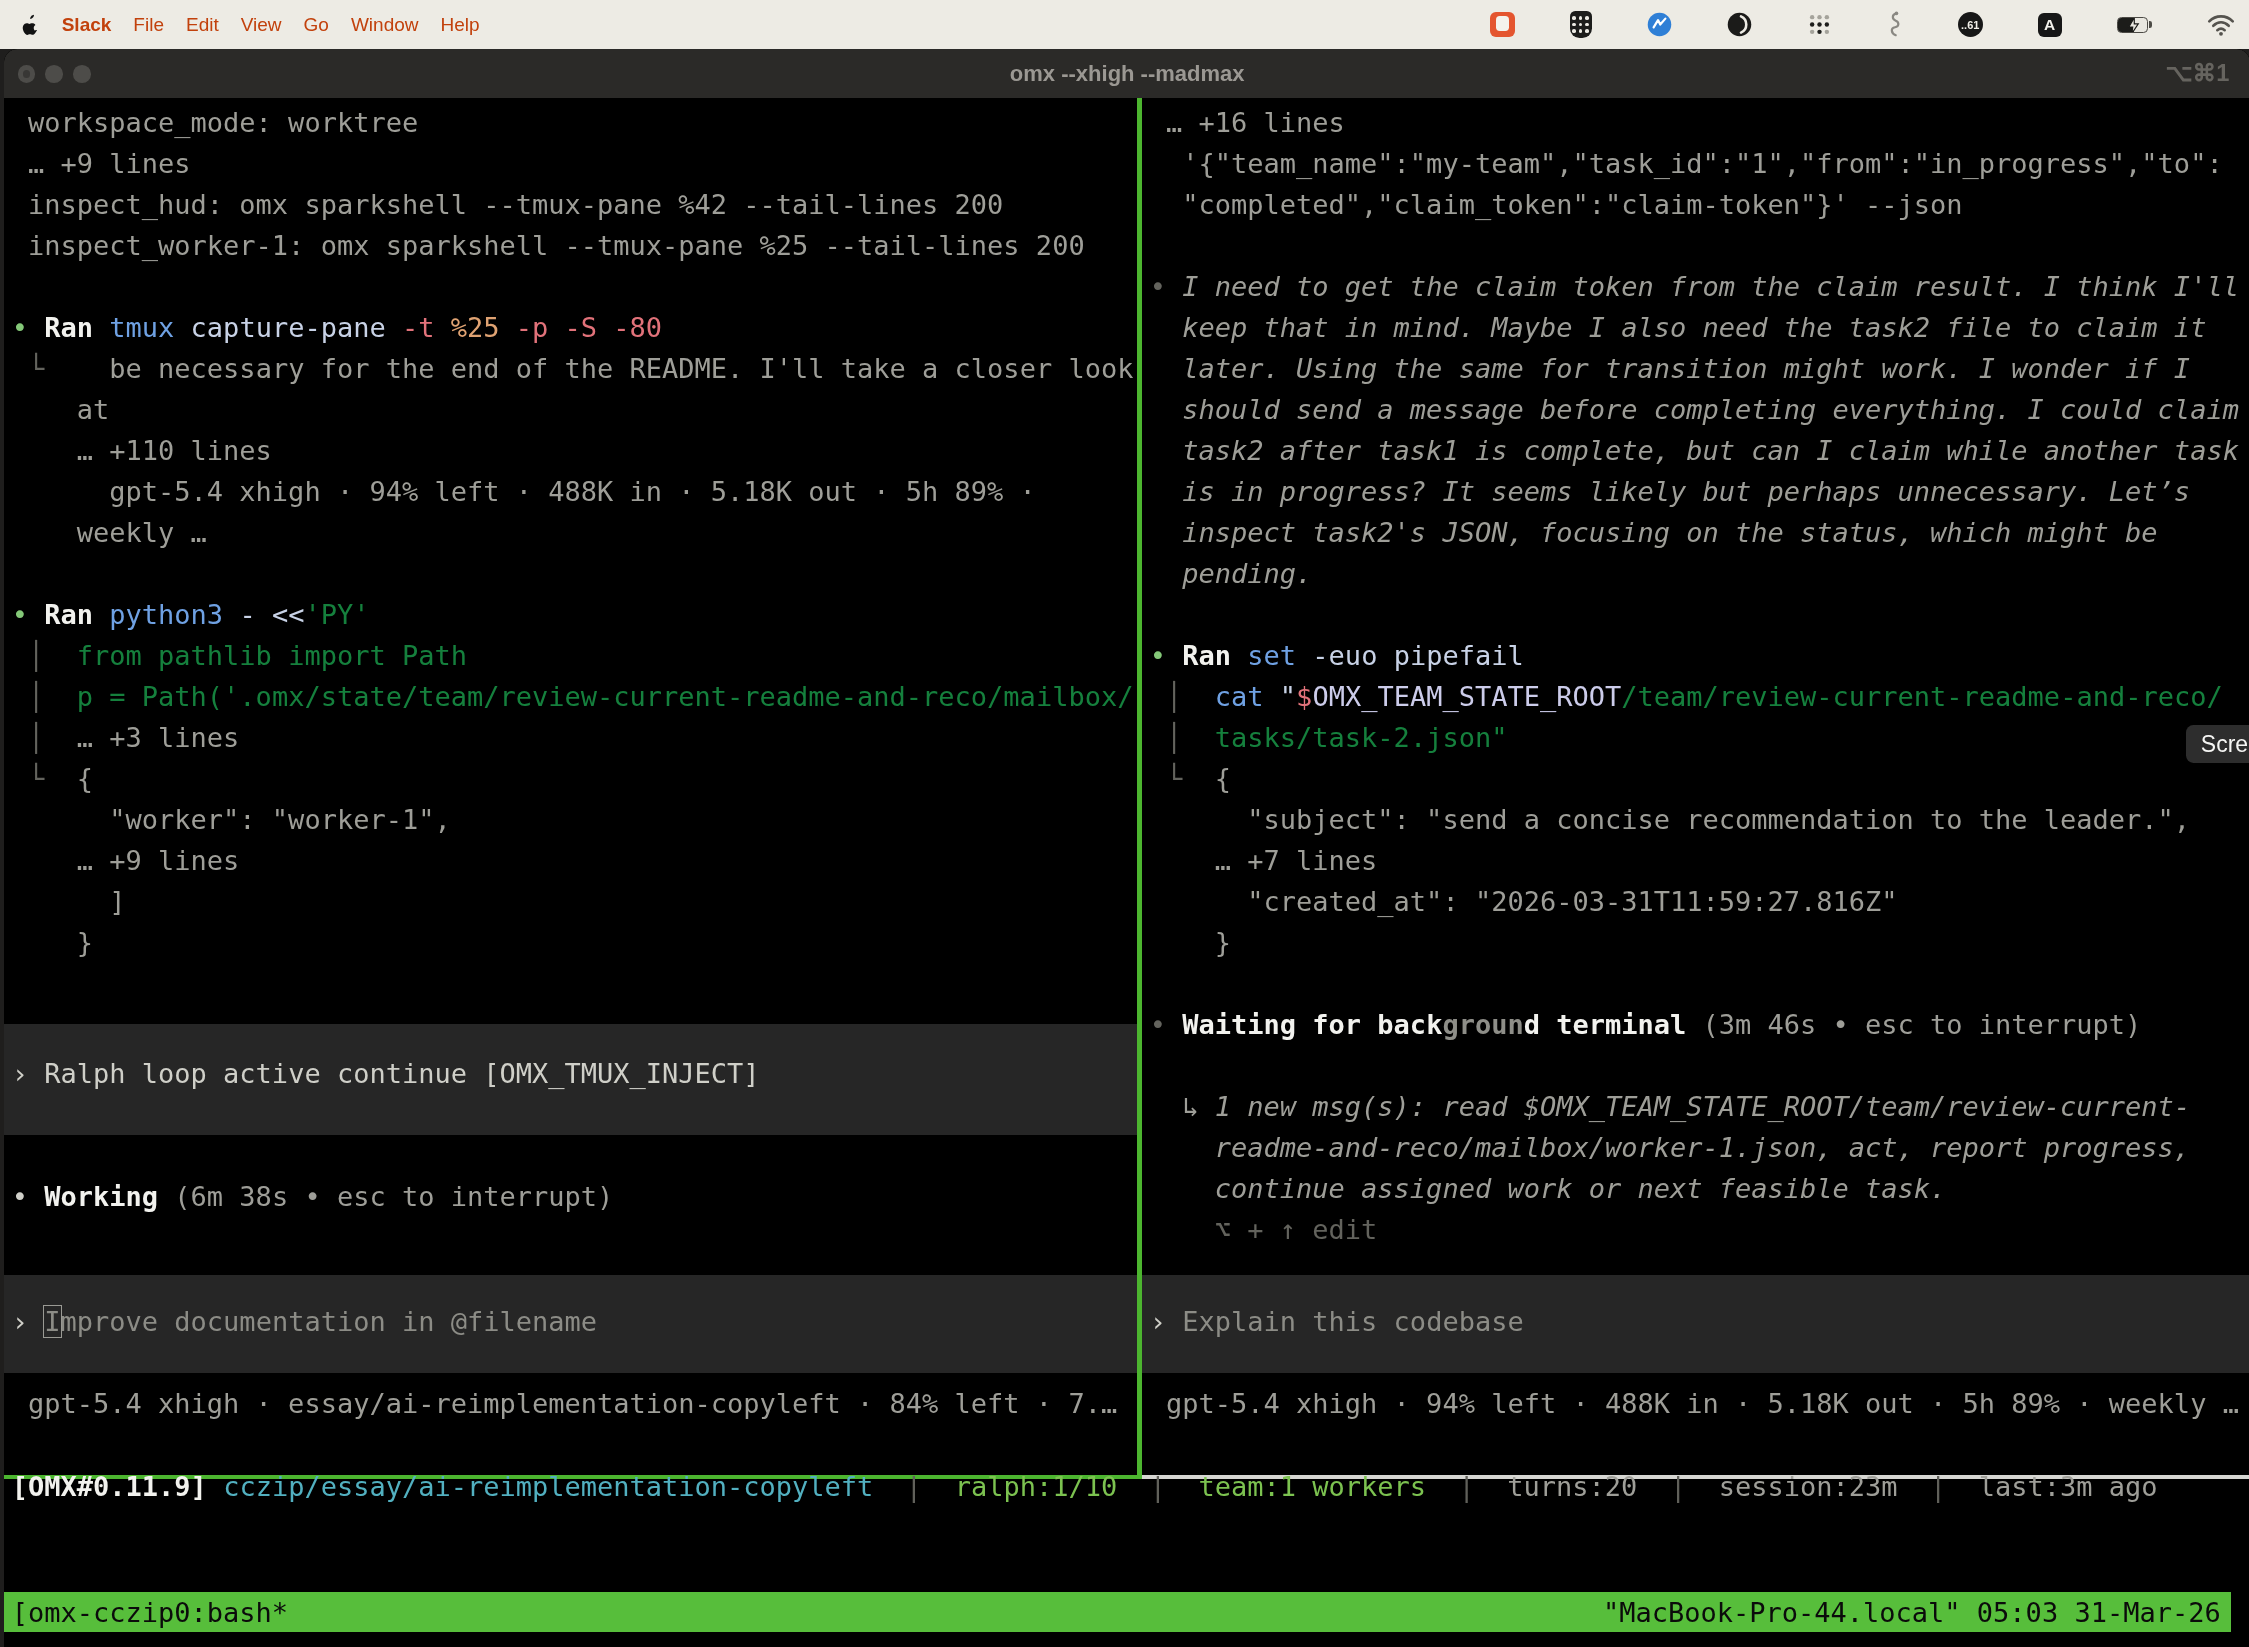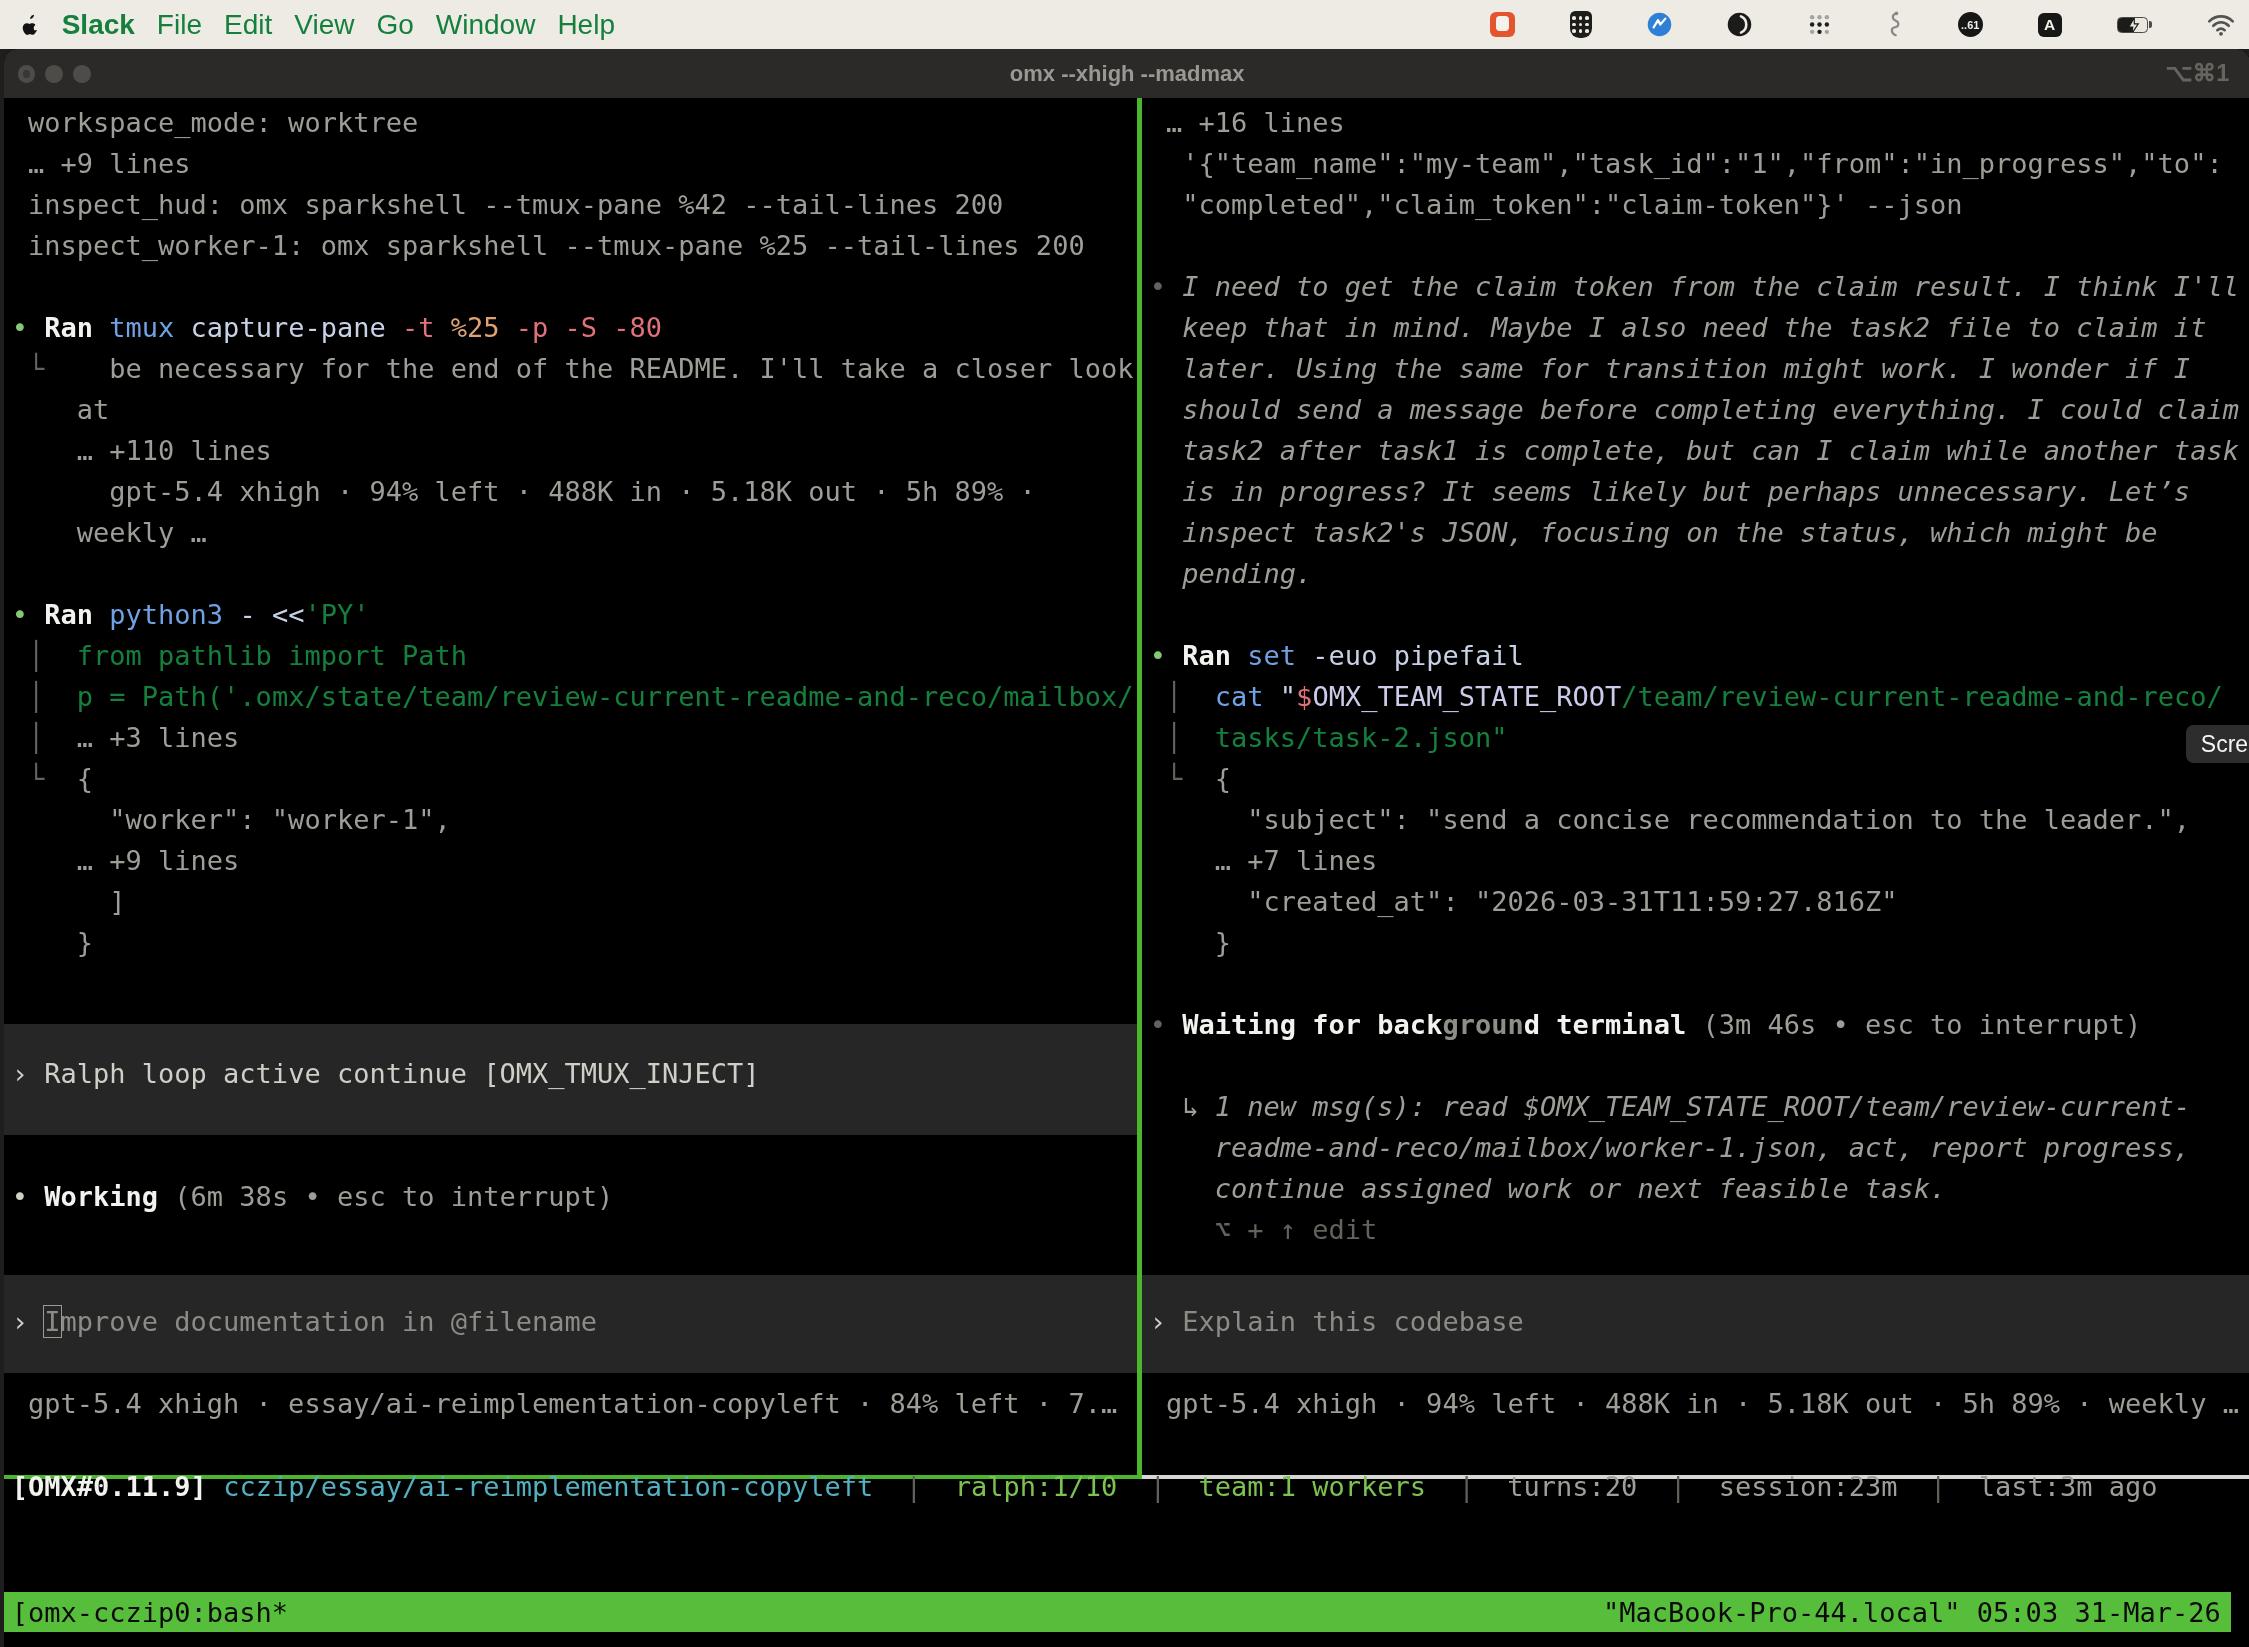--- a/index.html
+++ b/index.html
@@ -5,21 +5,21 @@
   * { margin:0; padding:0; box-sizing:border-box; }
   html,body { background:#000; }
   .screen { position:relative; width:2250px; height:1648px; background:#1f1e1d; overflow:hidden;
             font-family:"Liberation Sans", sans-serif; }
 
   
   .menubar { position:absolute; left:0; top:0; width:2250px; height:49px; background:#edebe4;
              display:flex; align-items:center; justify-content:space-between; }
   .menu-left { display:flex; align-items:center; gap:22px; padding-left:20.7px; height:100%; }
   .apple { width:19px; height:22px; display:flex; align-items:center; }
-  .menu-item { font-size:28px; color:#15803d; }
+  .menu-item { font-size:19px; color:#c2410c; }
   .menu-item.bold { font-weight:700; }
   .menu-right { display:flex; align-items:center; gap:19px; padding-right:14.8px; height:100%; }
   .mi { display:flex; align-items:center; justify-content:center;margin-left:36px; }
   .ic-chat { width:25px; height:25px; background:#e4552f; border-radius:5.9px; position:relative; }
   .ic-chat::after { content:""; position:absolute; left:5.9px; top:4.4px; width:13.3px; height:14.8px;
                     background:#f4f2ec; border-radius:3.7px; }
   .ic-shield { width:22px; height:26.6px; background:#1d1d1b; border-radius:5.2px 5.2px 9.6px 9.6px;
                display:grid; grid-template-columns:repeat(3,4.4px); grid-auto-rows:4.4px; gap:2.2px;
                align-content:center; justify-content:center; }
   .ic-shield i { width:3.7px; height:3.7px; border-radius:50%; background:#edebe4; display:block; }

